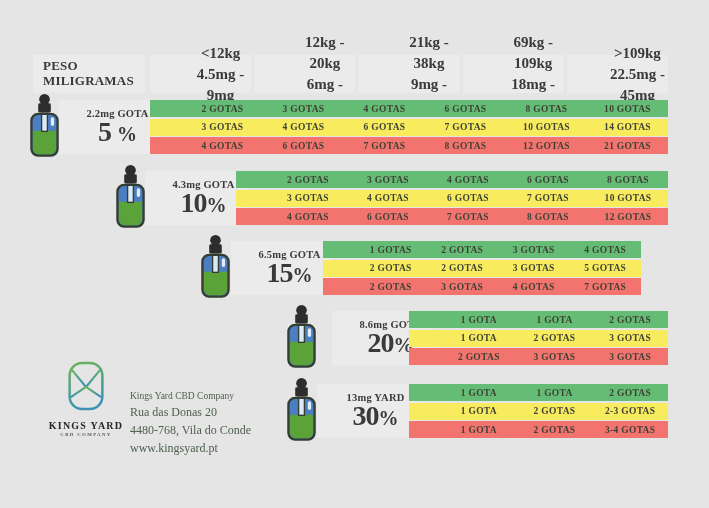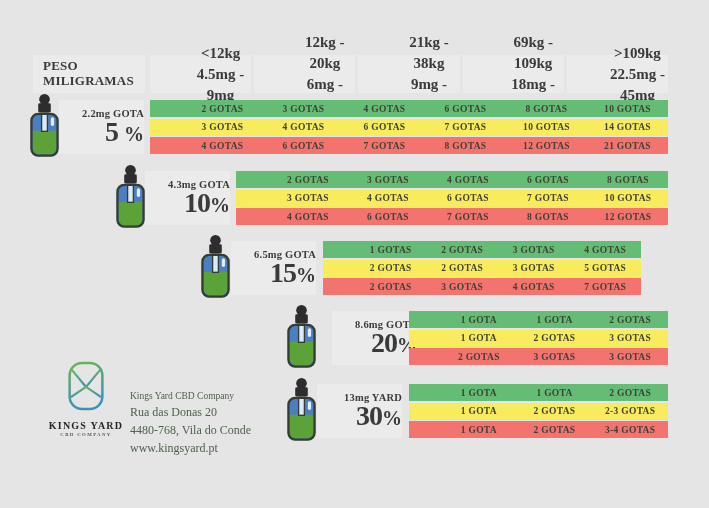--- a/index.html
+++ b/index.html
@@ -16,21 +16,21 @@
   .col-headers{position:absolute;left:150px;top:55px;width:518px;height:38px;display:flex;gap:3px;}
   .col-box{
     flex:1;background:#ebebeb;display:flex;flex-direction:column;justify-content:center;align-items:center;
     font-weight:bold;font-size:15px;line-height:1.4;color:#3a3a3a;text-align:center;padding-left:40px;
   }
   
   .dose-group{position:absolute;left:0;width:709px;height:66px;}
   .bottle{position:absolute;top:-7px;width:31px;height:66px;}
   .dose-label{
     position:absolute;top:0;width:85px;height:54px;background:#ebebeb;
-    display:flex;flex-direction:column;align-items:flex-end;justify-content:center;
+    display:flex;flex-direction:column;align-items:center;justify-content:center;padding-left:16px;
   }
   .dose-mg{font-weight:bold;font-size:10.5px;color:#3a3a3a;letter-spacing:.2px;margin-bottom:-1px;}
   .dose-pct{font-weight:bold;font-size:28px;letter-spacing:-1px;color:#3a3a3a;line-height:1;}
   .dose-pct .sign{font-size:20px;letter-spacing:0;}
   .bars{position:absolute;top:0;}
   .bar{height:17px;margin-bottom:1.5px;display:flex;align-items:center;padding-left:32px;}
   .bar:last-child{margin-bottom:0;}
   .bar .cell{
     flex:1;text-align:center;font-weight:bold;font-size:9.5px;letter-spacing:.3px;color:#3d4136;
   }

